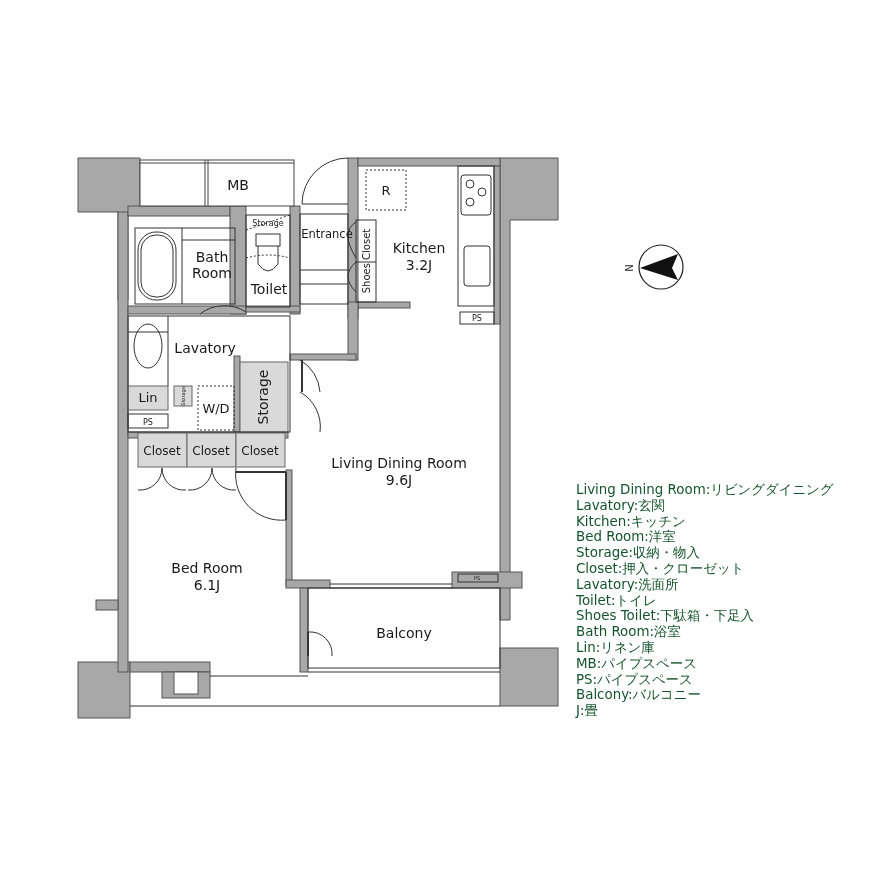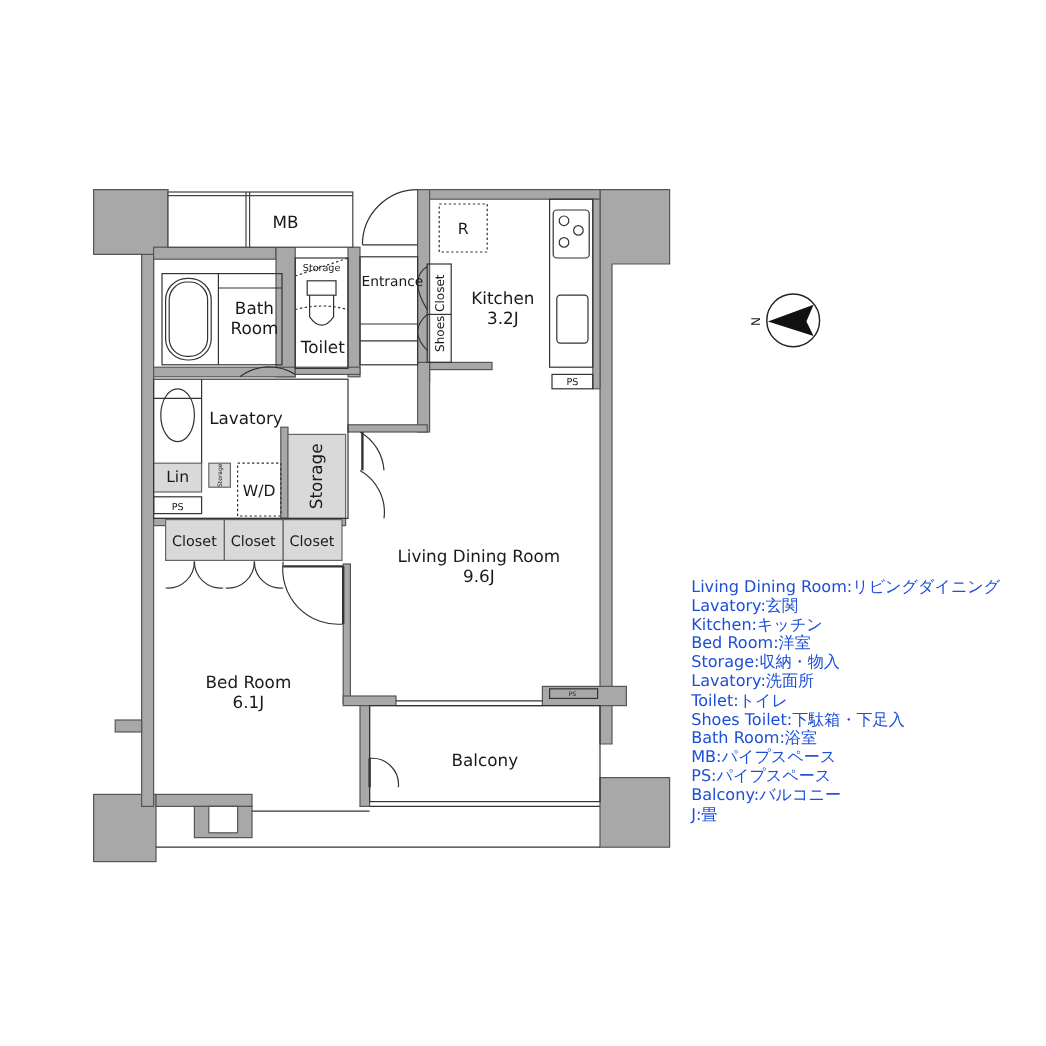--- a/index.html
+++ b/index.html
@@ -1,19 +1,19 @@
 <!DOCTYPE html>
 <html><head>
 <meta charset="utf-8">
 <style>
   html, body { margin: 0; padding: 0; background: #ffffff; }
   body { width: 872px; height: 872px; position: relative; overflow: hidden; font-family: "DejaVu Sans", sans-serif; }
   #plan { position: absolute; left: 0; top: 0; }
   .lbl { font-family: "DejaVu Sans", sans-serif; fill: #1a1a1a; }
-  .legend { position: absolute; left: 576px; top: 482px; font-family: "DejaVu Sans", sans-serif; font-size: 13.4px; line-height: 15.8px; color: #1d4ed8; }
+  .legend { position: absolute; left: 576px; top: 482px; font-family: "DejaVu Sans", sans-serif; font-size: 13.4px; line-height: 15.8px; color: #14532d; }
   .legend div { white-space: nowrap; }
 </style>
 </head>
 <body>
 
 <svg id="plan" width="872" height="872" viewBox="0 0 872 872">
   <g stroke="#555" stroke-width="1" fill="#a8a8a8">
 
     <path d="M78 158 H140 V212 H128 V300 H118 V212 H78 Z"></path>
     <path d="M500 158 H558 V220 H510 V620 H500 Z"></path>
@@ -173,21 +173,23 @@
   <text class="lbl" x="477" y="580" font-size="5" text-anchor="middle">PS</text>
   <text class="lbl" x="629" y="272" font-size="10" text-anchor="middle" transform="rotate(-90 629 268)">N</text>
 </svg>
 
 <div class="legend">
   <div>Living Dining Room:リビングダイニング</div>
   <div>Lavatory:玄関</div>
   <div>Kitchen:キッチン</div>
   <div>Bed Room:洋室</div>
   <div>Storage:収納・物入</div>
+  <div>Closet:押入・クローゼット</div>
   <div>Lavatory:洗面所</div>
   <div>Toilet:トイレ</div>
   <div>Shoes Toilet:下駄箱・下足入</div>
   <div>Bath Room:浴室</div>
+  <div>Lin:リネン庫</div>
   <div>MB:パイプスペース</div>
   <div>PS:パイプスペース</div>
   <div>Balcony:バルコニー</div>
   <div>J:畳</div>
 </div>
 
 </body></html>

